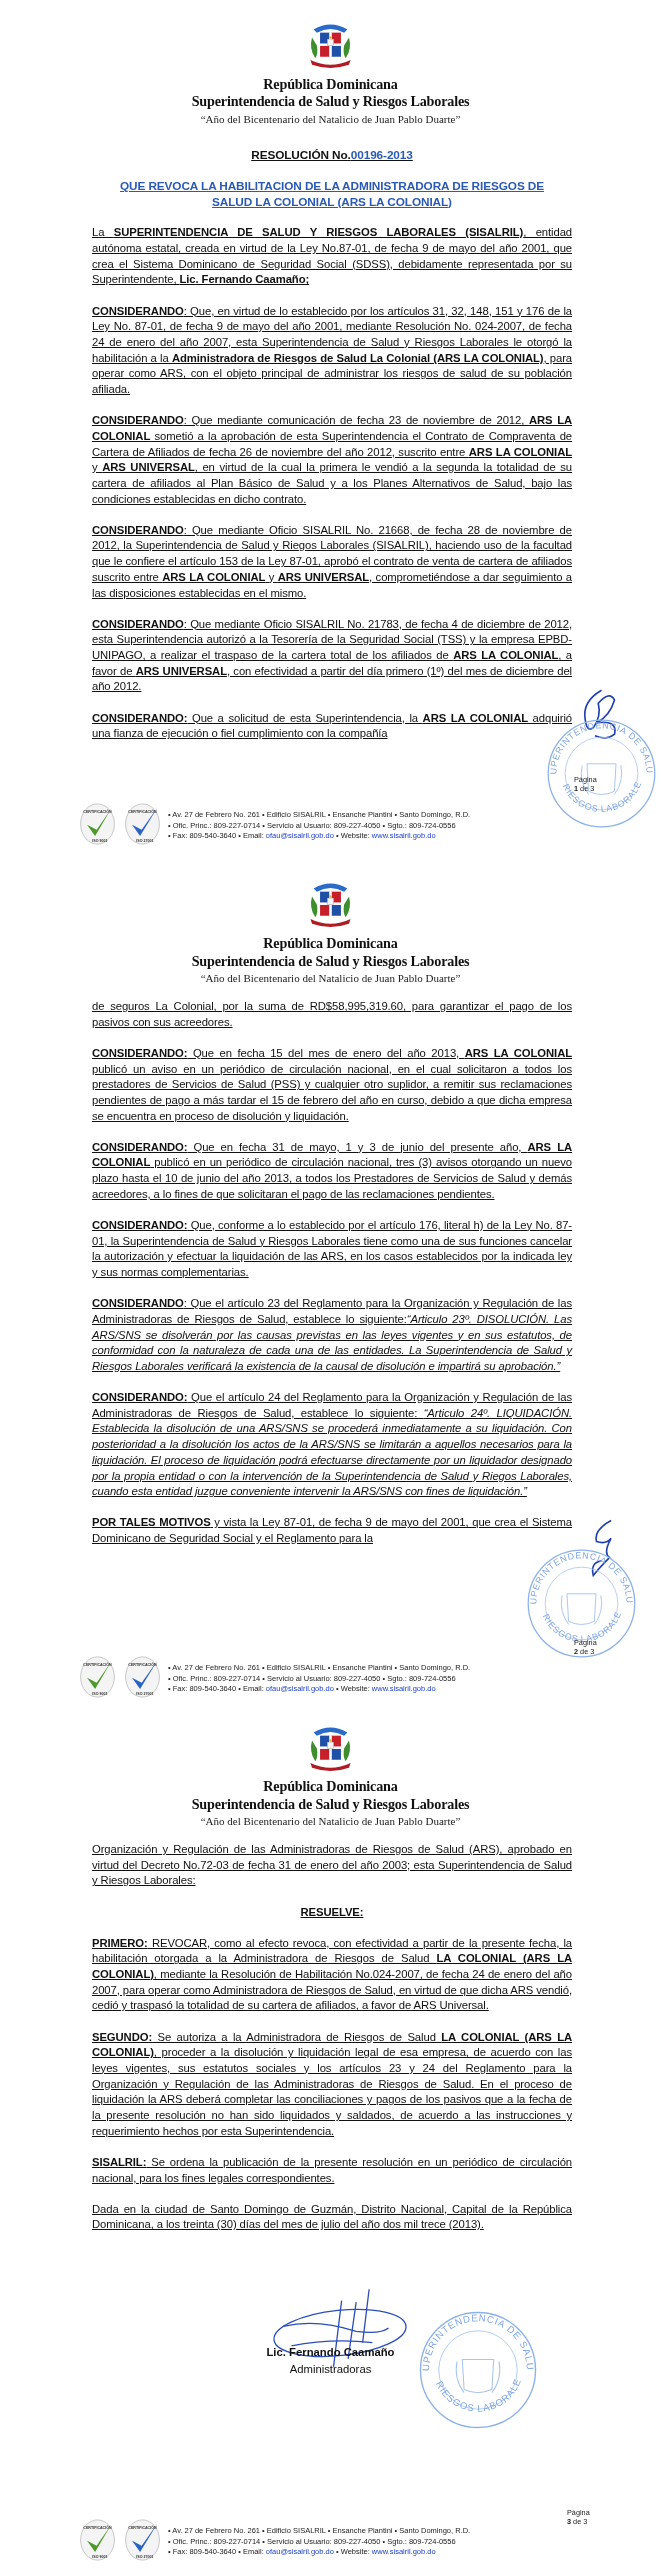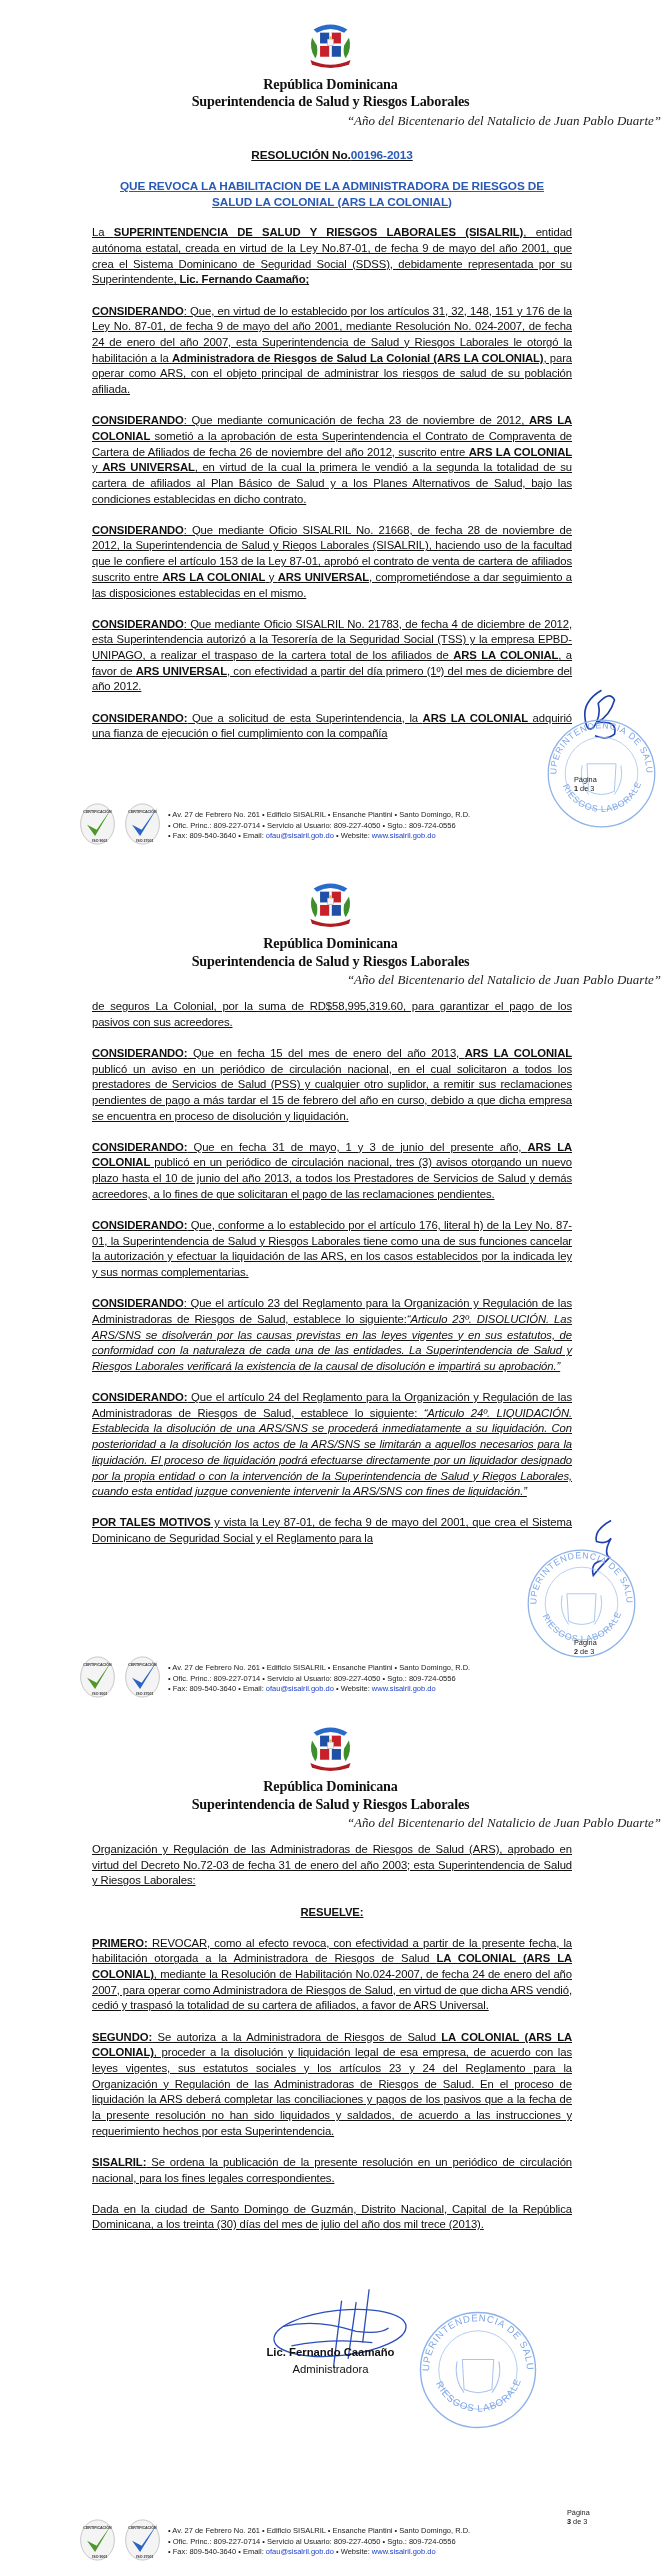--- a/index.html
+++ b/index.html
@@ -4,21 +4,21 @@
 <style>
   html, body { margin:0; padding:0; background:#fff; }
   body { width:661px; height:2576px; position:relative; overflow:hidden; font-family:"Liberation Sans", sans-serif; color:#111; }
   .page { position:absolute; left:0; width:565px; }
   .p1 { top:0; height:869px; }
   .p2 { top:869px; height:811px; }
   .p3 { top:1680px; height:896px; }
 
   .coat { position:absolute; left:304px; width:53px; height:49px; }
   .hdr-title { position:absolute; left:0; width:661px; text-align:center; font-family:"Liberation Serif", serif; font-weight:bold; font-size:15.4px; letter-spacing:-0.2px; transform:scaleX(0.92); }
-  .hdr-motto { position:absolute; left:0; width:661px; text-align:right; font-family:"Liberation Serif", serif; font-style:italic; font-size:13px; color:#222; }
+  .hdr-motto { position:absolute; left:0; width:661px; text-align:center; font-family:"Liberation Serif", serif; font-size:11px; color:#222; }
 
   .body { position:absolute; left:92px; width:480px; font-size:11.3px; line-height:15.7px; text-align:justify; letter-spacing:-0.1px; }
   .body p { margin:0 0 15.4px 0;text-decoration:underline; }
   .body b { font-weight:bold; }
   .body i { font-style:italic; }
   .res-no { text-align:center; font-weight:bold; font-size:11.8px; margin:0; }
   .res-no .num { color:#2a5ab4; }
   .res-title { text-align:center; font-weight:bold; color:#2a5ab4; font-size:11.8px; line-height:15.4px; margin:0 0 17px 0; }
   .center-b { text-align:center; font-weight:bold; }
 
@@ -193,21 +193,21 @@
     <p>Dada en la ciudad de Santo Domingo de Guzmán, Distrito Nacional, Capital de la República Dominicana, a los treinta (30) días del mes de julio del año dos mil trece (2013).</p>
   </div>
 
   <svg class="sig" style="left:267px; top:606px; width:146px; height:89px" viewBox="0 0 180 110">
     <ellipse cx="90" cy="58" rx="82" ry="28" fill="none" stroke="#2a4dbd" stroke-width="1.6" transform="rotate(-6 90 58)"></ellipse>
     <path d="M20 50 Q60 40 110 56 Q140 60 150 52" fill="none" stroke="#2a4dbd" stroke-width="1.6"></path>
     <path d="M30 74 Q80 64 130 70" fill="none" stroke="#2a4dbd" stroke-width="1.6"></path>
     <path d="M82 100 L92 18 M100 90 L110 20 M118 70 L126 4" fill="none" stroke="#2a4dbd" stroke-width="1.6"></path>
   </svg>
   <div class="signer" style="top:666px; font-weight:bold">Lic. Fernando Caamaño</div>
-  <div class="signer" style="top:683px">Administradora</div>
+  <div class="signer" style="top:683px">Administradoras</div>
 
   <svg class="stamp" style="left:417px; top:629px; width:122px; height:122px" viewBox="0 0 150 150" width="122" height="122">
       <use href="#stamp-sym"></use>
     </svg>
 
   <div class="pageno" style="left:567px; top:828px"><span>Página</span> <b>3</b> <span>de 3</span></div>
 
   <div class="footer" style="top:838px">
     <svg class="cert" style="left:0" viewBox="0 0 46 54" width="37" height="44">
         <use href="#cert-green"></use>

